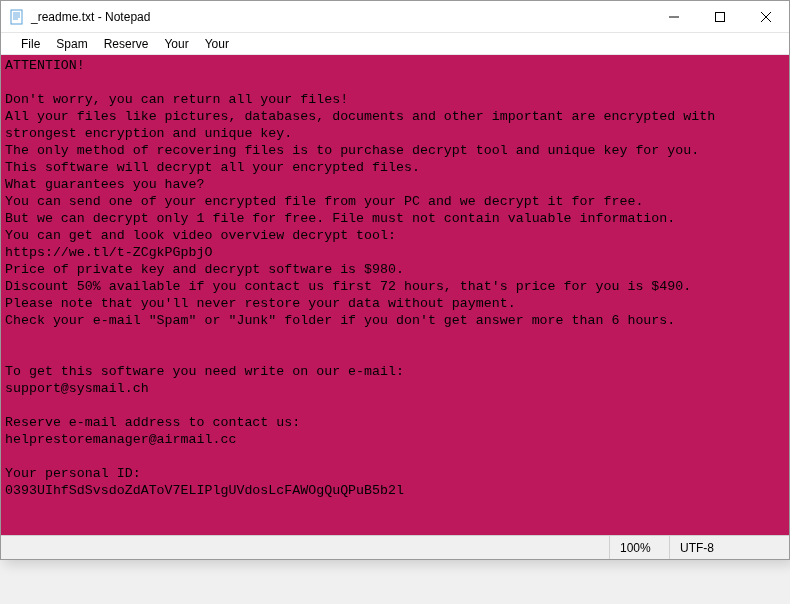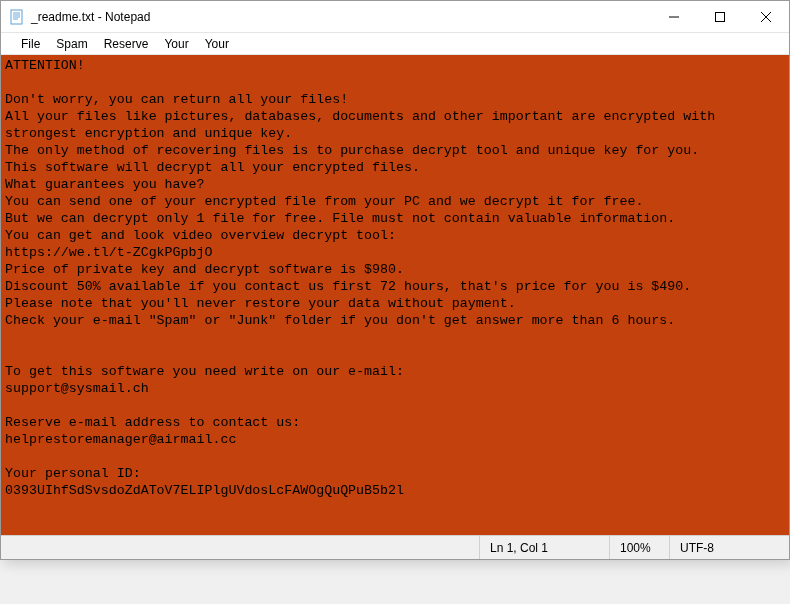--- a/index.html
+++ b/index.html
@@ -67,21 +67,21 @@
     }
     .editor {
       flex: 1;
       padding: 2px 4px;
       font-family: Consolas, "Courier New", monospace;
       font-size: 13.3px;
       line-height: 17px;
       white-space: pre-wrap;
       word-wrap: break-word;
       color: #000;
-      background: #c2410c;
+      background: #be185d;
       overflow: hidden;
       position: relative;
     }
     .statusbar {
       height: 24px;
       border-top: 1px solid #d0d0d0;
       background: #f0f0f0;
       display: flex;
       font-size: 12px;
       color: #000;
@@ -163,18 +163,17 @@
 support@sysmail.ch
 
 Reserve e-mail address to contact us:
 helprestoremanager@airmail.cc
 
 Your personal ID:
 0393UIhfSdSvsdoZdAToV7ELIPlgUVdosLcFAWOgQuQPuB5b2l</div>
 
   <div class="statusbar">
     <div class="status-spacer"></div>
-    <div class="status-cell sc-ln">Ln 1, Col 1</div>
     <div class="status-cell sc-zoom">100%</div>
     <div class="status-cell sc-enc">UTF-8</div>
   </div>
 
 </div>
 
 </body></html>

